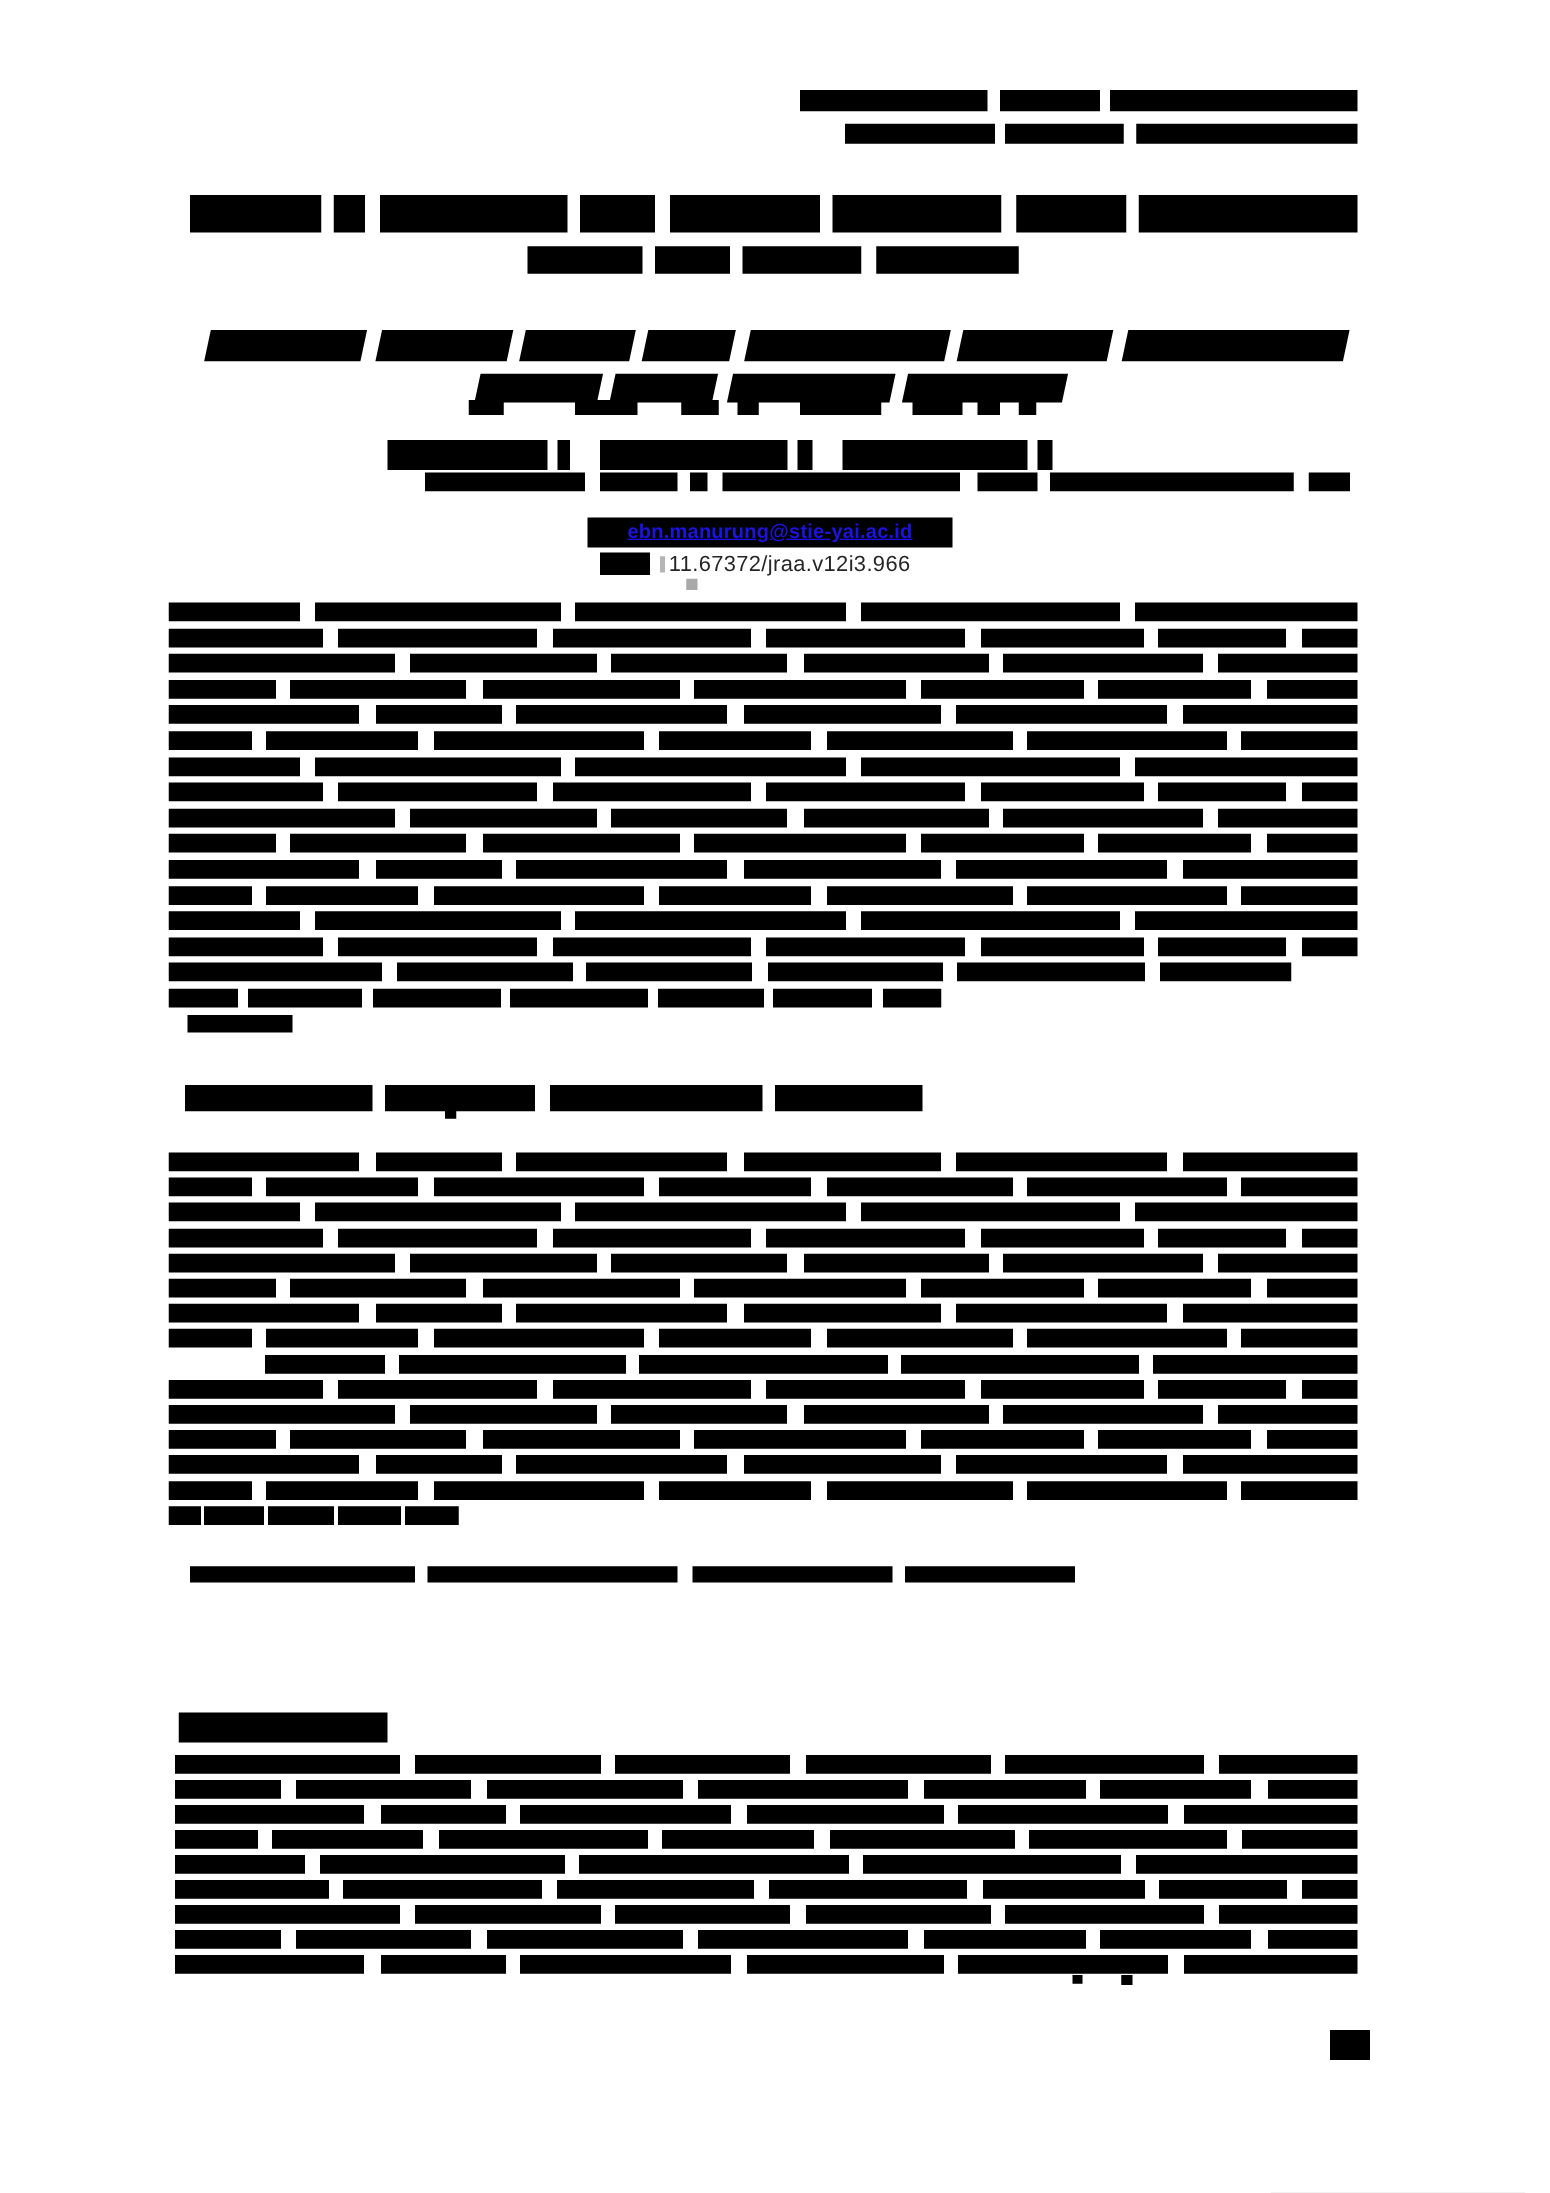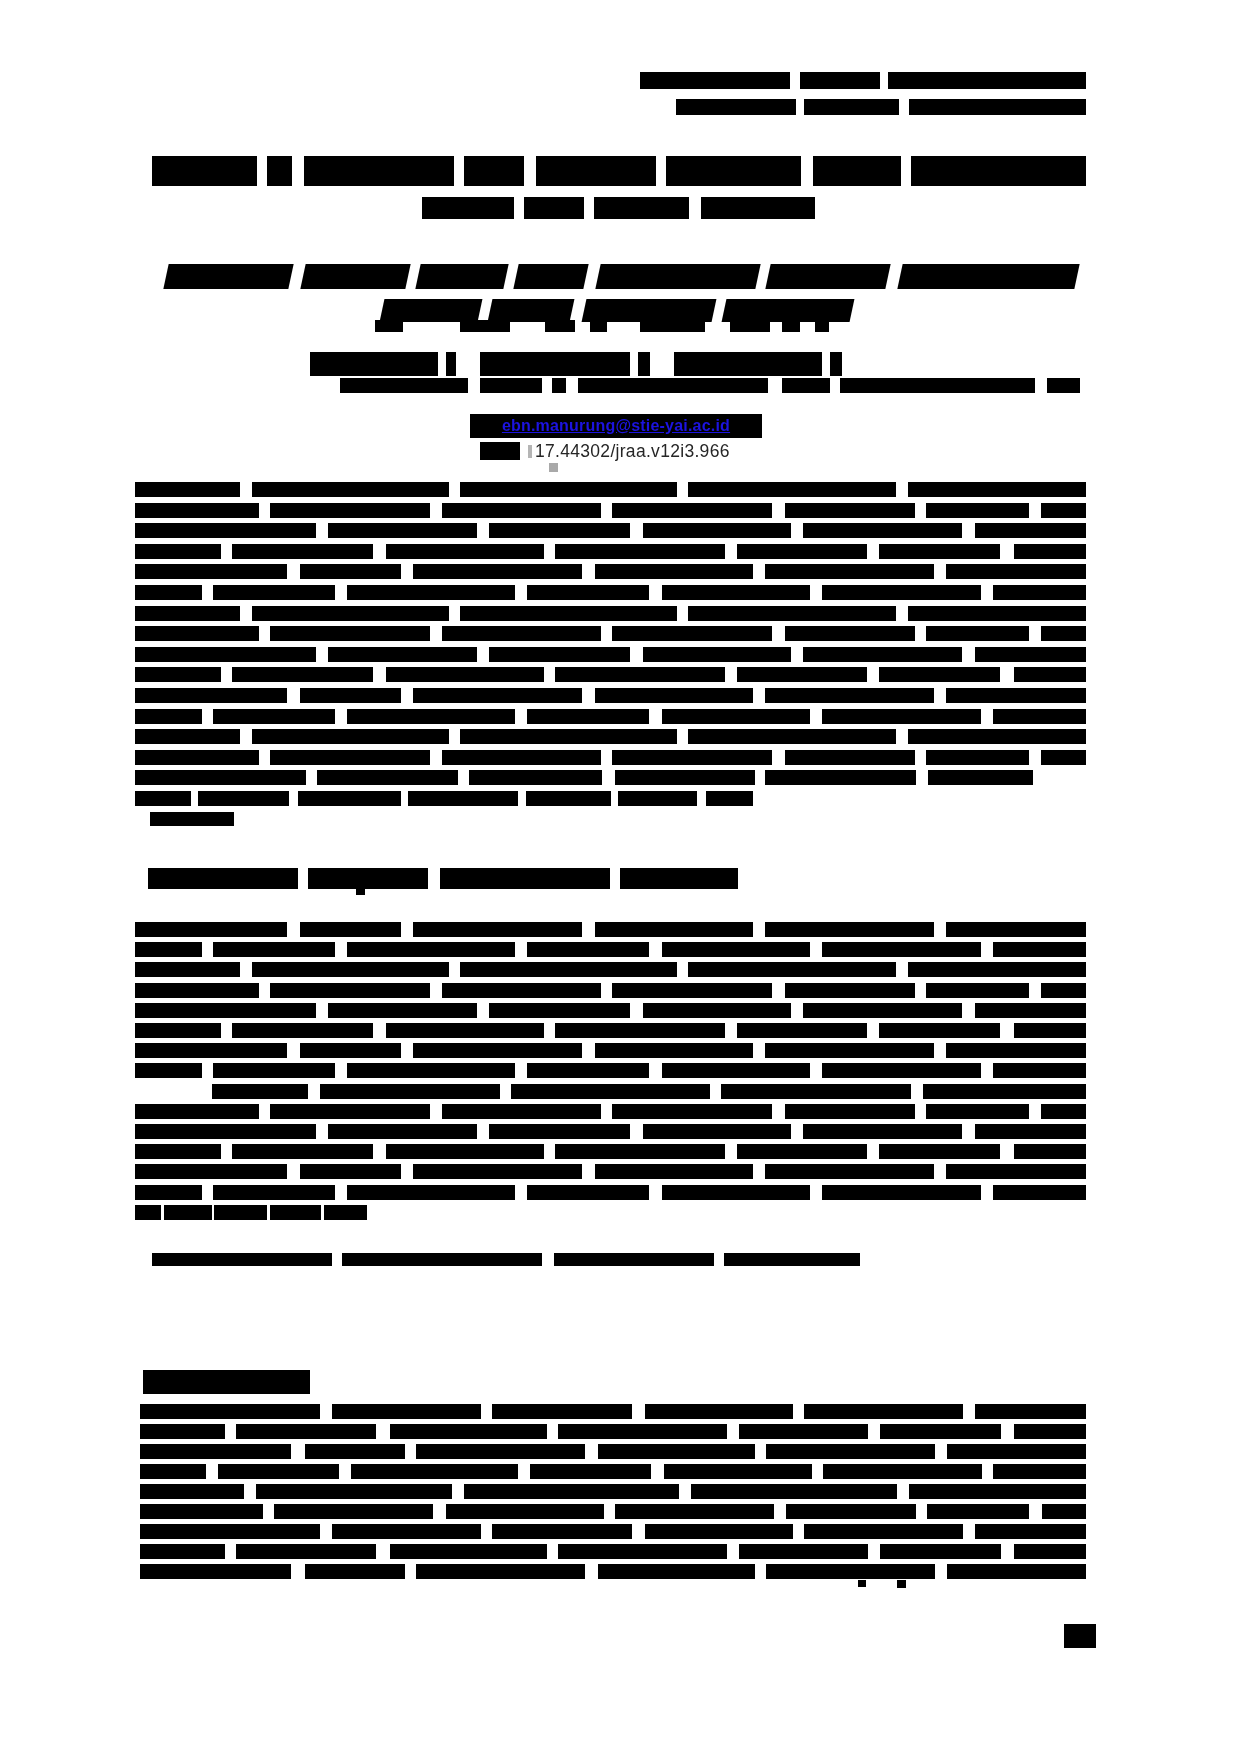--- a/index.html
+++ b/index.html
@@ -208,15 +208,15 @@
       <div class="rect" style="left: 1064px; top: 1624px; width: 32px; height: 24px;"></div>
     </div>
 
   <div class="email-box">
     <a href="#">ebn.manurung@stie-yai.ac.id</a>
   </div>
 
   <div class="doi-row">
     <div class="doi-box"></div>
     <span class="doi-sep"></span>
-    <span class="doi-value">17.44302/jraa.v12i3.966</span>
+    <span class="doi-value">11.67372/jraa.v12i3.966</span>
   </div>
 </div>
 
 </body></html>

